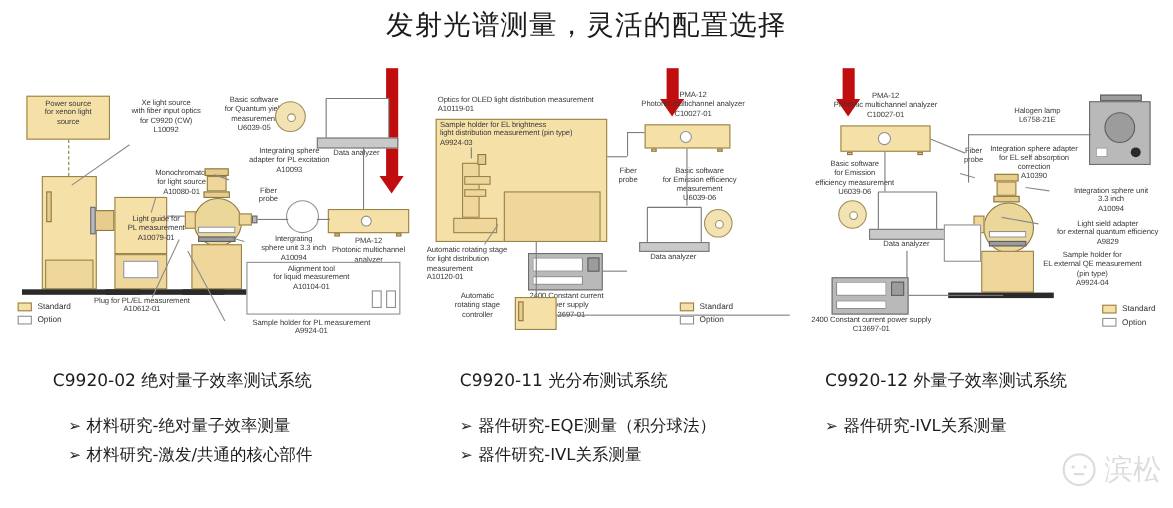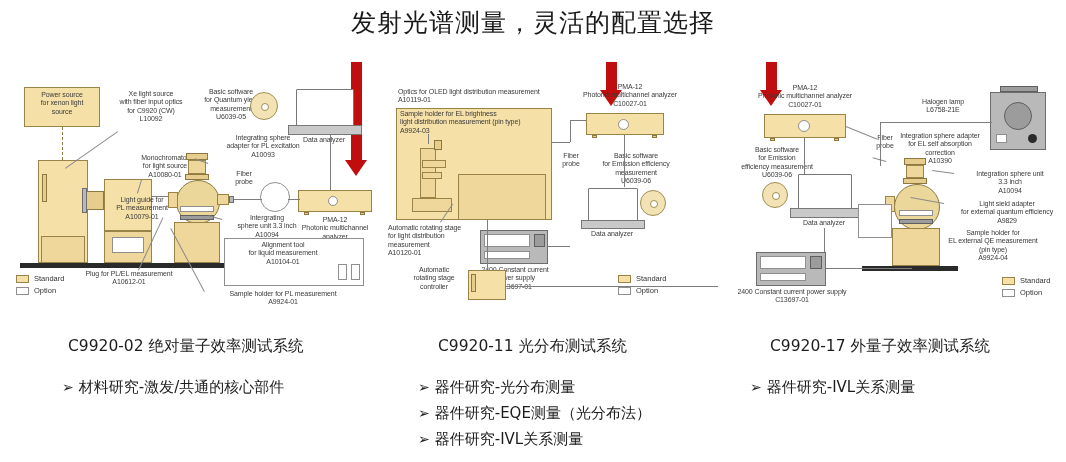--- a/index.html
+++ b/index.html
@@ -73,21 +73,20 @@
   .legend .sw.std{background:#f5e0a8;border:1px solid #9a8347;}
   .legend .sw.opt{background:#fff;border:1px solid #8f8f8f;}
 
   
   .cap{
     position:absolute;
     font-size:15.5px;
     color:#1d1d1d;
     font-family:"DejaVu Sans","Liberation Sans",sans-serif;
     white-space:nowrap;
-    margin-left:20px;
   }
   .bullets{position:absolute;font-size:15px;color:#1d1d1d;
     font-family:"DejaVu Sans","Liberation Sans",sans-serif;}
   .bullets div{margin-bottom:7px;white-space:nowrap;}
   .bullets .bq{color:#222;margin-right:5px;font-size:14px;}
 
   
   .laptop .screen{position:absolute;background:#fff;border:1.5px solid #777;border-radius:1px;}
   .laptop .base{position:absolute;background:#c9c9c9;border:1px solid #777;}
 
@@ -412,30 +411,38 @@
       </div>
       <div class="row">
         <span class="sw opt"></span>
         <span>Option</span>
       </div>
     </div>
   </div>
 
   <div class="cap" style="left:48px;top:336px;">C9920-02 绝对量子效率测试系统</div>
   <div class="cap" style="left:418px;top:336px;text-align:center;">C9920-11 光分布测试系统</div>
-  <div class="cap" style="left:750px;top:336px;">C9920-17 外量子效率测试系统</div>
+  <div class="cap" style="left:750px;top:336px;">C9920-12 外量子效率测试系统</div>
 
   <div class="bullets" style="left:62px;top:378px;">
+    <div><span class="bq">➢</span><span>材料研究-绝对量子效率测量</span></div>
     <div><span class="bq">➢</span><span>材料研究-激发/共通的核心部件</span></div>
   </div>
 
   <div class="bullets" style="left:418px;top:378px;">
-    <div><span class="bq">➢</span><span>器件研究-光分布测量</span></div>
-    <div><span class="bq">➢</span><span>器件研究-EQE测量（光分布法）</span></div>
+    <div><span class="bq">➢</span><span>器件研究-EQE测量（积分球法）</span></div>
     <div><span class="bq">➢</span><span>器件研究-IVL关系测量</span></div>
   </div>
 
   <div class="bullets" style="left:750px;top:378px;">
     <div><span class="bq">➢</span><span>器件研究-IVL关系测量</span></div>
   </div>
 
+  <div class="wm">
+    <div class="face">
+      <i class="l"></i>
+        <i class="r"></i>
+        <b></b>
+    </div>
+    <div class="txt">滨松</div>
+  </div>
 
 </div>
 
 </body></html>

